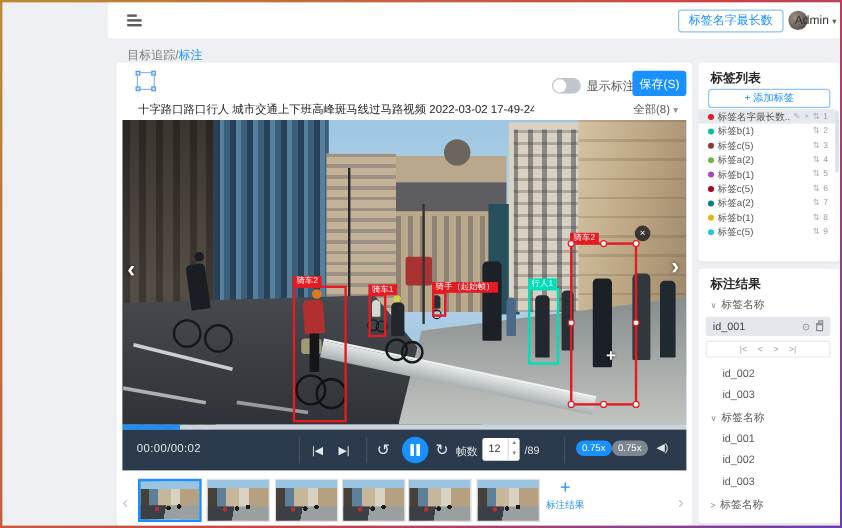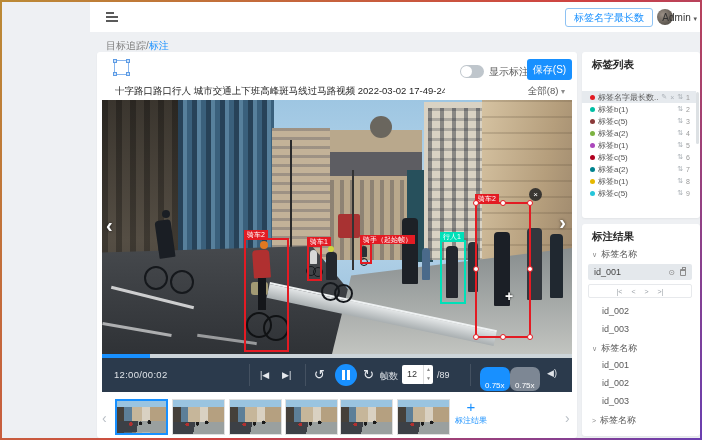--- a/index.html
+++ b/index.html
@@ -83,21 +83,21 @@
   .time { position:absolute; left:12px; top:11px; font-size:9.5px; letter-spacing:.3px; }
   .cbtn { position:absolute; font-size:9px; color:#e6e9ee; cursor:pointer; }
   .pause { position:absolute; left:233px; top:6px; width:22px; height:22px; border-radius:50%; background:#1890ff; cursor:pointer; }
   .pause:before, .pause:after { content:""; position:absolute; top:6px; width:3px; height:10px; background:#fff; }
   .pause:before { left:7px; } .pause:after { left:12px; }
   .fr-label { position:absolute; left:278px; top:12px; font-size:9px; }
   .fr-input { position:absolute; left:300px; top:7px; width:31px; height:19px; background:#fff; border-radius:2px; color:#333; font-size:9px; }
   .fr-input .val { position:absolute; left:5px; top:4px; }
   .fr-input .spin { position:absolute; right:0; top:0; width:10px; height:100%; border-left:1px solid #ddd; font-size:5px; color:#888; text-align:center; line-height:9px; cursor:pointer; }
   .fr-total { position:absolute; left:335px; top:12px; font-size:9px; }
-  .pill { position:absolute; top:9px; height:13px; border-radius:7px; font-size:8px; line-height:13px; padding:12px 5px; color:#fff; cursor:pointer; }
+  .pill { position:absolute; top:9px; height:13px; border-radius:7px; font-size:8px; line-height:13px; padding:0 5px; color:#fff; cursor:pointer; }
   .pill.p1 { left:378px; background:#1890ff; }
   .pill.p2 { left:408px; background:#7d8794; }
   .vol { position:absolute; left:445px; top:10px; font-size:9px; cursor:pointer; }
 
   
   .strip-nav { position:absolute; color:#b9bfc6; font-size:14px; cursor:pointer; }
   .thumb { position:absolute; top:347px; width:53px; height:36px; border:1px solid #e0e0e0; cursor:pointer;
     background:
       radial-gradient(2px 2px at 28% 72%, #b23030 90%, transparent),
       radial-gradient(2px 2px at 48% 70%, #1a1a1a 90%, transparent),
@@ -251,21 +251,21 @@
       <span class="vnav" style="left:4px;top:115px;">‹</span>
       <span class="vnav" style="right:6px;top:112px;">›</span>
       <span class="cross" style="left:403px;top:188px;">+</span>
     </div>
 
     <div class="progress">
           <i></i>
         </div>
 
     <div class="controls">
-      <span class="time">12:00/00:02</span>
+      <span class="time">00:00/00:02</span>
       <span class="sep" style="left:147px;"></span>
       <span class="cbtn" style="left:158px;top:12px;">|◀</span>
       <span class="cbtn" style="left:180px;top:12px;">▶|</span>
       <span class="sep" style="left:203px;"></span>
       <span class="cbtn" style="left:212px;top:9px;font-size:13px;">↺</span>
       <span class="pause"></span>
       <span class="cbtn" style="left:261px;top:9px;font-size:13px;">↻</span>
 
       <span class="fr-label">帧数</span>
       <span class="fr-input">
@@ -288,20 +288,21 @@
     <div class="thumb" style="left:300px;"></div>
     <div class="add-video">
       <div class="plus">+</div>
       <div class="txt">标注结果</div>
     </div>
     <span class="strip-nav" style="left:468px;top:358px;">›</span>
   </div>
 
   <div class="rcard tags">
     <div class="rtitle">标签列表</div>
+    <button class="add-tag">+ 添加标签</button>
     <div class="tag-row sel" style="top:39px;">
       <span class="tag-dot" style="background-color: rgb(227, 27, 35);"></span>
       <span class="tag-name">标签名字最长数...</span>
       <span class="tag-ico">✎</span>
       <span class="tag-ico">×</span>
       <span class="tag-ico">⇅</span>
       <span class="tag-num">1</span>
     </div>
     <div class="tag-row" style="top:51px;">
       <span class="tag-dot" style="background-color: rgb(0, 191, 165);"></span>

